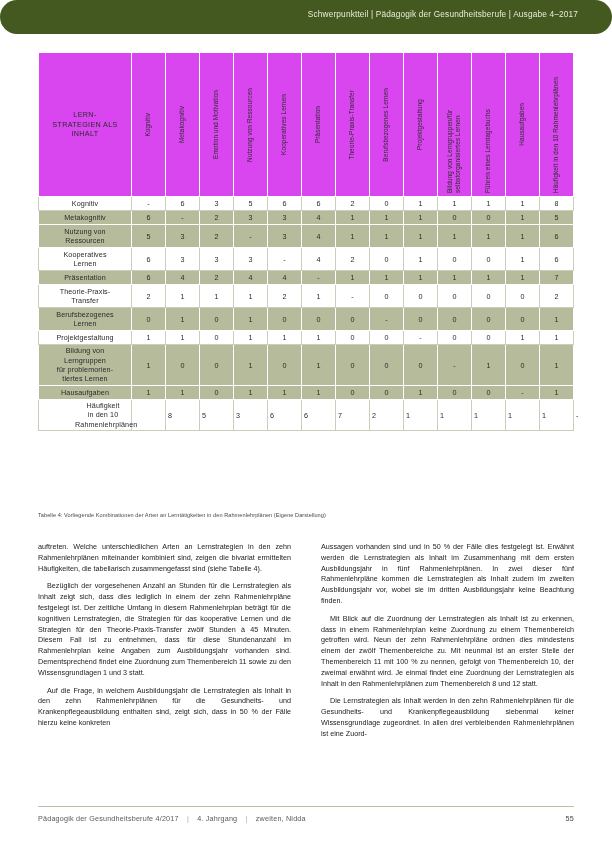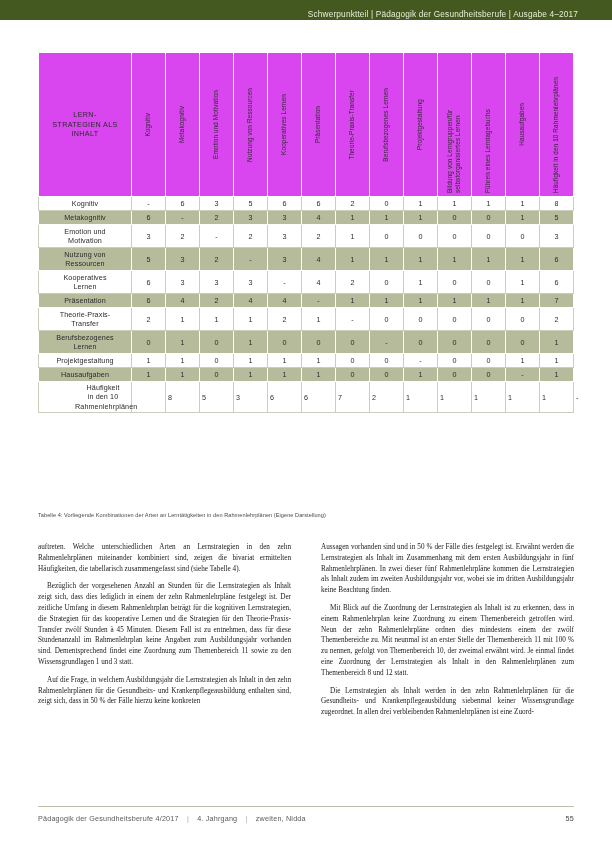--- a/index.html
+++ b/index.html
@@ -5,22 +5,23 @@
   html,body{margin:0;padding:0;}
   body{
     width:612px;height:859px;
     background:#ffffff;
     font-family:"Liberation Sans", sans-serif;
     overflow:hidden;
     position:relative;
   }
   
   .topbar{
-    position:absolute;left:0;top:0;width:612px;height:20px;
+    position:absolute;left:0;top:0;width:612px;height:34px;
     background:#44591f;
+    border-radius:17px;
   }
   .topbar-text{
     position:absolute;right:34px;top:9px;
     color:#e8ecd8;font-size:8.3px;letter-spacing:.15px;
     white-space:nowrap;
   }
   
   .table-wrap{
     position:absolute;left:38px;top:52px;width:536px;
   }
@@ -83,21 +84,21 @@
   tr.mtall td{height:30px;padding-left:36px;}
   tbody td{border:1px solid #9ea68a;}
   tr.light td{border:1px solid #c9cfbb;}
 
   .caption{
     position:absolute;left:38px;top:512px;width:536px;
     font-size:5.6px;color:#4a4a4a;letter-spacing:.05px;
   }
   
   .cols{
-    position:absolute;left:38px;top:542px;width:536px;height:250px;font-family:Liberation Serif, serif;
+    position:absolute;left:38px;top:542px;width:536px;height:250px;
   }
   .col{
     width:253px;float:left;
     font-size:7.2px;line-height:1.5;color:#1a1a1a;
     text-align:justify;
     hyphens:auto;
   }
   .col.right{float:right;}
   .col p{margin:0 0 7px 0;text-indent:9px;}
   .col p.noind{text-indent:0;}
@@ -196,36 +197,20 @@
           <td>3</td>
           <td>4</td>
           <td>1</td>
           <td>1</td>
           <td>1</td>
           <td>0</td>
           <td>0</td>
           <td>1</td>
           <td>5</td>
         </tr>
-        <tr class="light tall">
-          <td class="rowlabel">Emotion und<br>Motivation</td>
-          <td>3</td>
-          <td>2</td>
-          <td>-</td>
-          <td>2</td>
-          <td>3</td>
-          <td>2</td>
-          <td>1</td>
-          <td>0</td>
-          <td>0</td>
-          <td>0</td>
-          <td>0</td>
-          <td>0</td>
-          <td>3</td>
-        </tr>
         <tr class="dark tall">
           <td class="rowlabel">Nutzung von<br>Ressourcen</td>
           <td>5</td>
           <td>3</td>
           <td>2</td>
           <td>-</td>
           <td>3</td>
           <td>4</td>
           <td>1</td>
           <td>1</td>
@@ -306,20 +291,36 @@
           <td>0</td>
           <td>1</td>
           <td>1</td>
           <td>1</td>
           <td>0</td>
           <td>0</td>
           <td>-</td>
           <td>0</td>
           <td>0</td>
           <td>1</td>
+          <td>1</td>
+        </tr>
+        <tr class="dark xtall">
+          <td class="rowlabel">Bildung von<br>Lerngruppen<br>für problemorien-<br>tiertes Lernen</td>
+          <td>1</td>
+          <td>0</td>
+          <td>0</td>
+          <td>1</td>
+          <td>0</td>
+          <td>1</td>
+          <td>0</td>
+          <td>0</td>
+          <td>0</td>
+          <td>-</td>
+          <td>1</td>
+          <td>0</td>
           <td>1</td>
         </tr>
         <tr class="dark ">
           <td class="rowlabel">Hausaufgaben</td>
           <td>1</td>
           <td>1</td>
           <td>0</td>
           <td>1</td>
           <td>1</td>
           <td>1</td>

